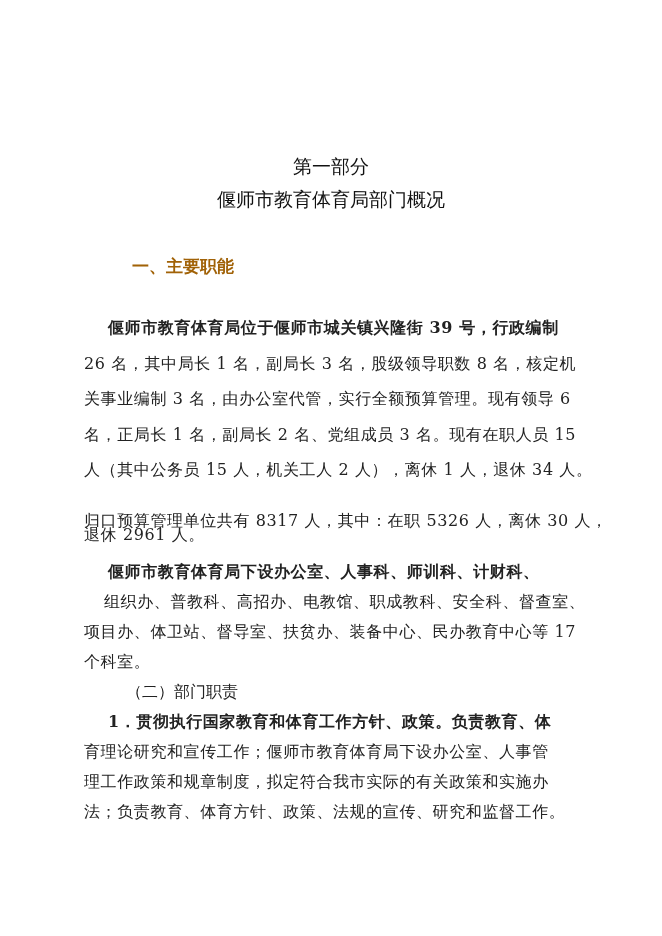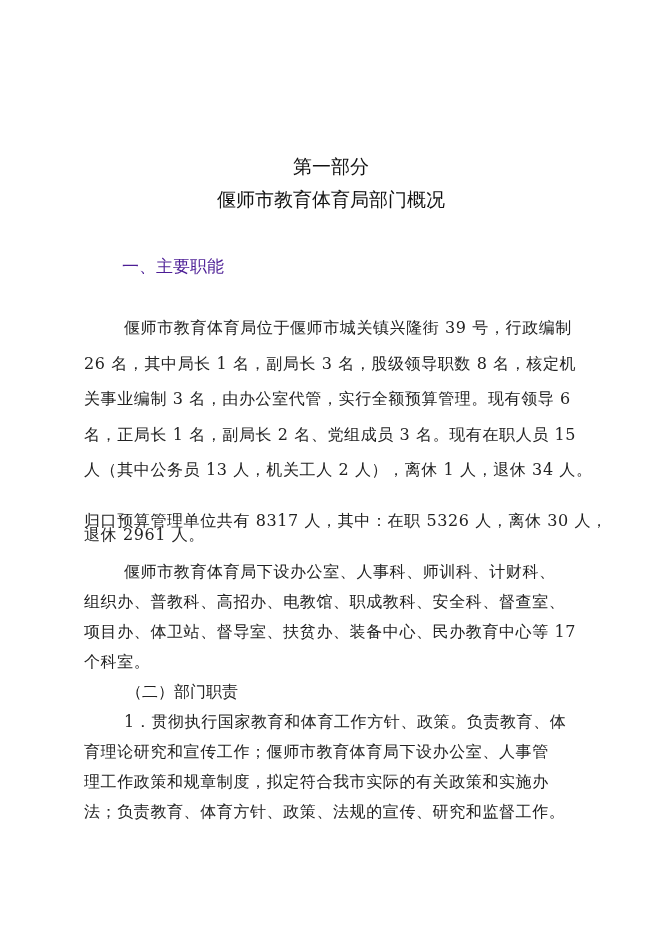--- a/index.html
+++ b/index.html
@@ -1,46 +1,46 @@
 <!DOCTYPE html>
 <html><head>
 <meta charset="utf-8">
 <style>
   html, body { margin: 0; padding: 0; background: #ffffff; }
   body { width: 662px; height: 936px; position: relative; overflow: hidden;
          font-family: "DejaVu Serif", "Liberation Serif", serif; color: #1a1a1a; }
   .page { position: absolute; left: 0; top: 0; width: 662px; height: 790px; }
   .title { position: absolute; left: 0; width: 662px; text-align: center;
            font-family: "DejaVu Sans", "Liberation Sans", sans-serif; font-size: 19px; color: #111; }
-  .h1 { position: absolute; left: 122px; font-family: "DejaVu Sans", "Liberation Sans", sans-serif;
-        font-size: 17px; font-weight: normal; color: #4c1d95; }
+  .h1 { position: absolute; left: 132px; font-family: "DejaVu Sans", "Liberation Sans", sans-serif;
+        font-size: 17px; font-weight: bold; color: #a16207; }
   .h2 { position: absolute; left: 126px; font-size: 16px; color: #222; }
   .line { position: absolute; left: 84px; width: 496px; font-size: 16px; white-space: nowrap;
           letter-spacing: 0.6px; color: #222; text-align: justify; }
-  .indent { left: 124px; width: 462px; }
+  .indent { left: 108px; width: 462px; font-weight: bold; }
 </style>
 </head>
 <body>
 
 <div class="page">
   <div class="title" style="top:154px;">第一部分</div>
   <div class="title" style="top:187px;">偃师市教育体育局部门概况</div>
 
   <div class="h1" style="top:255px;">一、主要职能</div>
 
   <div class="line indent" style="top:318px;">偃师市教育体育局位于偃师市城关镇兴隆街 39 号，行政编制</div>
   <div class="line" style="top:354px;">26 名，其中局长 1 名，副局长 3 名，股级领导职数 8 名，核定机</div>
   <div class="line" style="top:389px;">关事业编制 3 名，由办公室代管，实行全额预算管理。现有领导 6</div>
   <div class="line" style="top:425px;">名，正局长 1 名，副局长 2 名、党组成员 3 名。现有在职人员 15</div>
-  <div class="line" style="top:460px;">人（其中公务员 13 人，机关工人 2 人），离休 1 人，退休 34 人。</div>
+  <div class="line" style="top:460px;">人（其中公务员 15 人，机关工人 2 人），离休 1 人，退休 34 人。</div>
   <div class="line" style="top:511px;">归口预算管理单位共有 8317 人，其中：在职 5326 人，离休 30 人，</div>
   <div class="line" style="top:525px;">退休 2961 人。</div>
 
   <div class="line indent" style="top:562px;">偃师市教育体育局下设办公室、人事科、师训科、计财科、</div>
-  <div class="line" style="top:592px;">组织办、普教科、高招办、电教馆、职成教科、安全科、督查室、</div>
+  <div class="line" style="top:592px;margin-left:20px;">组织办、普教科、高招办、电教馆、职成教科、安全科、督查室、</div>
   <div class="line" style="top:622px;">项目办、体卫站、督导室、扶贫办、装备中心、民办教育中心等 17</div>
   <div class="line" style="top:652px;">个科室。</div>
 
   <div class="h2" style="top:682px;text-align:center;">（二）部门职责</div>
 
   <div class="line indent" style="top:712px;">1．贯彻执行国家教育和体育工作方针、政策。负责教育、体</div>
   <div class="line" style="top:742px;">育理论研究和宣传工作；偃师市教育体育局下设办公室、人事管</div>
   <div class="line" style="top:802px;">法；负责教育、体育方针、政策、法规的宣传、研究和监督工作。</div>
   <div class="line" style="top:772px;">理工作政策和规章制度，拟定符合我市实际的有关政策和实施办</div>
 </div>

